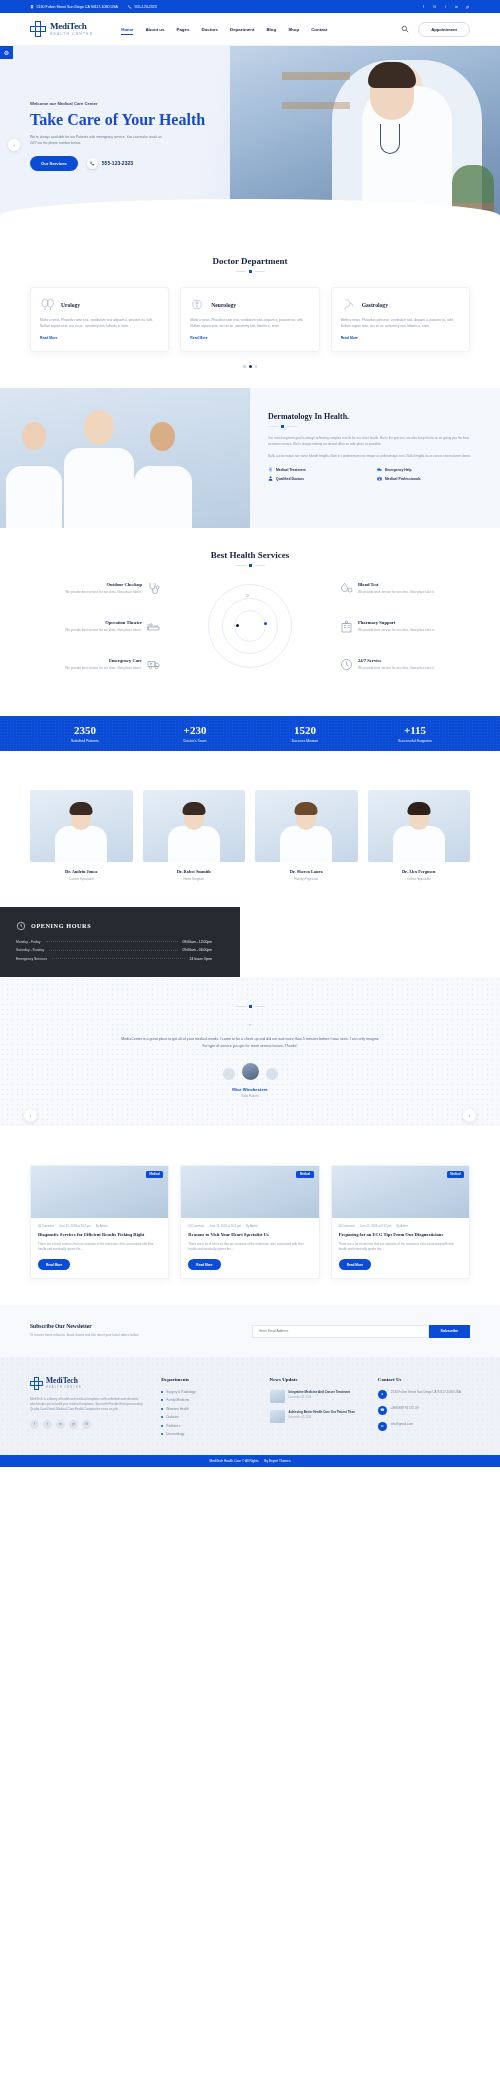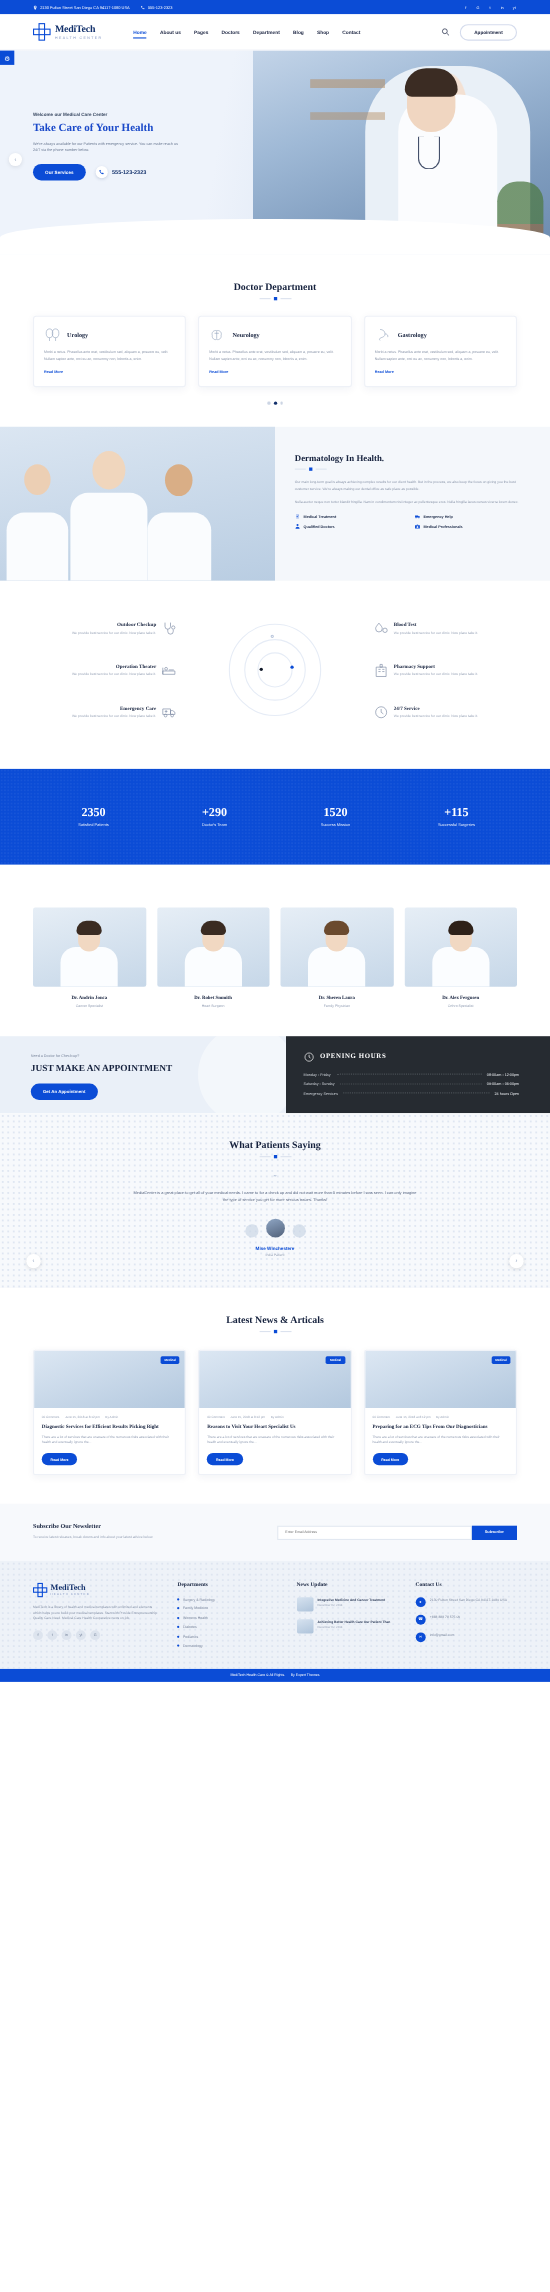--- a/index.html
+++ b/index.html
@@ -63,21 +63,21 @@
   .hero-stetho { position:absolute; right:100px; top:78px; width:20px; height:30px;
      border:1.6px solid #44506b; border-top:none; border-radius:0 0 12px 12px; z-index:4;}
   .hero-plant { position:absolute; right:6px; bottom:0; width:42px; height:66px;
      background:linear-gradient(180deg,#4f7a46 0 58%,#8a6a4a 58% 100%); border-radius:18px 18px 3px 3px; opacity:.75;}
   .hero-shelf { position:absolute; right:150px; top:26px; width:68px; height:8px; background:#b38a5c; opacity:.5;}
   .hero-shelf2 { position:absolute; right:150px; top:56px; width:68px; height:7px; background:#b38a5c; opacity:.45;}
   .hero-curve { position:absolute; left:0; bottom:-2px; width:100%; height:34px;
      background:#fff; border-radius:100% 100% 0 0 / 100% 100% 0 0; }
   .hero-inner { position:relative; width:440px; margin:0 auto; padding-top:55px; z-index:3;}
   .hero-sub { font-size:4.2px; color:#3b4a63; font-weight:600; margin-bottom:5px; }
-  .hero-title { font-size:10px; color:#1a49c9; font-weight:bold;
+  .hero-title { font-size:16px; color:#1a49c9; font-weight:bold;
      font-family:"Liberation Serif", serif; line-height:1.15; margin-bottom:6px; }
   .hero-para { font-size:3.4px; line-height:1.7; color:#6b7a93; max-width:135px; margin-bottom:9px;}
   .hero-actions { display:flex; align-items:center; gap:9px; }
   .btn-primary { background:#0b4cd6; color:#fff; font-size:4.2px; font-weight:600;
      border-radius:20px; padding:5px 11px; white-space:nowrap; }
   .phone-box { display:flex; align-items:center; gap:4px; }
   .phone-circ { width:11px; height:11px; border-radius:50%; background:#fff;
      display:flex; align-items:center; justify-content:center; box-shadow:0 1px 3px rgba(20,50,110,.18);}
   .phone-num { font-size:5px; font-weight:bold; color:#12306b; }
   .hero-arrow { position:absolute; left:8px; top:50%; width:12px; height:12px;
@@ -135,21 +135,21 @@
   .svc-item.left .t { order:1; flex:1; }
   .svc-item.left .i { order:2; }
   .svc-item.right .i { order:1; }
   .svc-item.right .t { order:2; flex:1; }
   .svc-name { font-size:4.6px; font-weight:bold; color:#15213d;
      font-family:"Liberation Serif", serif; margin-bottom:3px; }
   .svc-desc { font-size:3.1px; line-height:1.7; color:#97a2b6; }
   .svc-ico { width:13px; height:13px; color:#7c8aa3; flex:none; }
 
   
-  .stats { background:#0b4cd6; padding:34px 0; color:#fff; position:relative; overflow:hidden;}
+  .stats { background:#0b4cd6; padding:8px 0; color:#fff; position:relative; overflow:hidden;}
   .stats:before { content:""; position:absolute; inset:0;
      background-image:radial-gradient(circle, rgba(255,255,255,.15) .5px, transparent .6px);
      background-size:3px 3px; opacity:.5; }
   .stats-grid { position:relative; display:flex; }
   .stat { flex:1; text-align:center; }
   .stat-n { font-size:11px; font-weight:bold; font-family:"Liberation Serif", serif; }
   .stat-l { font-size:3.6px; margin-top:3px; opacity:.92; }
 
   
   .spec { padding:24px 0 26px; background:#fff; }
@@ -471,20 +471,28 @@
             <path d="M7 7h2v2h2v2H9v2H7v-2H5V9h2z" fill="#fff"></path>
           </svg>
         <span>Medical Professionals</span>
       </div>
     </div>
   </div>
 </div>
 
 <div class="svc">
   <div class="wrap">
+    <div class="sec-head">
+      <div class="sec-title">Best Health Services</div>
+      <div class="sec-deco">
+          <i></i>
+          <b></b>
+          <i></i>
+        </div>
+    </div>
     <div class="svc-body">
       <div class="svc-center">
         <div class="ring" style="left:0;top:0;width:84px;height:84px;"></div>
         <div class="ring" style="left:14px;top:14px;width:56px;height:56px;"></div>
         <div class="ring" style="left:26px;top:26px;width:32px;height:32px;"></div>
         <span style="position:absolute;left:28px;top:40px;width:3px;height:3px;border-radius:50%;background:#101828;"></span>
         <span style="position:absolute;left:56px;top:38px;width:3px;height:3px;border-radius:50%;background:#0b4cd6;"></span>
         <span style="position:absolute;left:38px;top:10px;width:3px;height:3px;border-radius:50%;border:1px solid #b9c6dc;"></span>
       </div>
 
@@ -561,21 +569,21 @@
 </div>
 
 <div class="stats">
   <div class="wrap">
     <div class="stats-grid">
       <div class="stat">
         <div class="stat-n">2350</div>
         <div class="stat-l">Satisfied Patients</div>
       </div>
       <div class="stat">
-        <div class="stat-n">+290</div>
+        <div class="stat-n">+230</div>
         <div class="stat-l">Doctor's Team</div>
       </div>
       <div class="stat">
         <div class="stat-n">1520</div>
         <div class="stat-l">Success Mission</div>
       </div>
       <div class="stat">
         <div class="stat-n">+115</div>
         <div class="stat-l">Successful Surgeries</div>
       </div>
@@ -620,25 +628,20 @@
             <span class="hair" style="background:#2e2119;"></span>
           </div>
         <div class="spec-name">Dr. Alex Fergusen</div>
         <div class="spec-role">Orthro Specialist</div>
       </div>
     </div>
   </div>
 </div>
 
 <div class="appt">
-  <div class="appt-left">
-    <div class="appt-eyebrow">Need a Doctor for Check-up?</div>
-    <div class="appt-h">JUST MAKE AN APPOINTMENT</div>
-    <div class="appt-btn2">Get An Appointment</div>
-  </div>
   <div class="appt-right">
     <div class="oh-head">
       <svg class="oh-ico" viewBox="0 0 24 24" fill="none" stroke="currentColor" stroke-width="1.5">
           <circle cx="12" cy="12" r="9"></circle>
           <path d="M12 7v5l3 2"></path>
         </svg>
       <div class="oh-title">OPENING HOURS</div>
     </div>
     <div class="oh-row">
       <span class="k">Monday - Friday</span>
@@ -654,21 +657,20 @@
       <span class="k">Emergency Services</span>
       <span class="line"></span>
       <span class="v">24 hours Open</span>
     </div>
   </div>
 </div>
 
 <div class="testi">
   <div class="testi-inner">
     <div class="sec-head">
-      <div class="sec-title">What Patients Saying</div>
       <div class="sec-deco">
           <i></i>
           <b></b>
           <i></i>
         </div>
     </div>
     <div class="quote-mark">”</div>
     <div class="testi-text">MediaCenter is a great place to get all of your medical needs. I came to for a check up and did not wait more than 5 minutes before I was seen. I can only imagine the type of service you get for more serious issues. Thanks!</div>
     <div class="testi-avatars">
       <div class="av"></div>
@@ -677,28 +679,20 @@
     </div>
     <div class="testi-name">Mise Winchestere</div>
     <div class="testi-role">India Patient</div>
     <div class="t-arrow l">‹</div>
     <div class="t-arrow r">›</div>
   </div>
 </div>
 
 <div class="news">
   <div class="wrap">
-    <div class="sec-head">
-      <div class="sec-title">Latest News &amp; Articals</div>
-      <div class="sec-deco">
-          <i></i>
-          <b></b>
-          <i></i>
-        </div>
-    </div>
     <div class="news-grid">
       <div class="news-card">
         <div class="news-img">
           <div class="news-badge">Medical</div>
         </div>
         <div class="news-meta">
           <span>00 Comment</span>
           <span>June 15, 2018 at 8:12 pm</span>
           <span>By Admin</span>
         </div>

